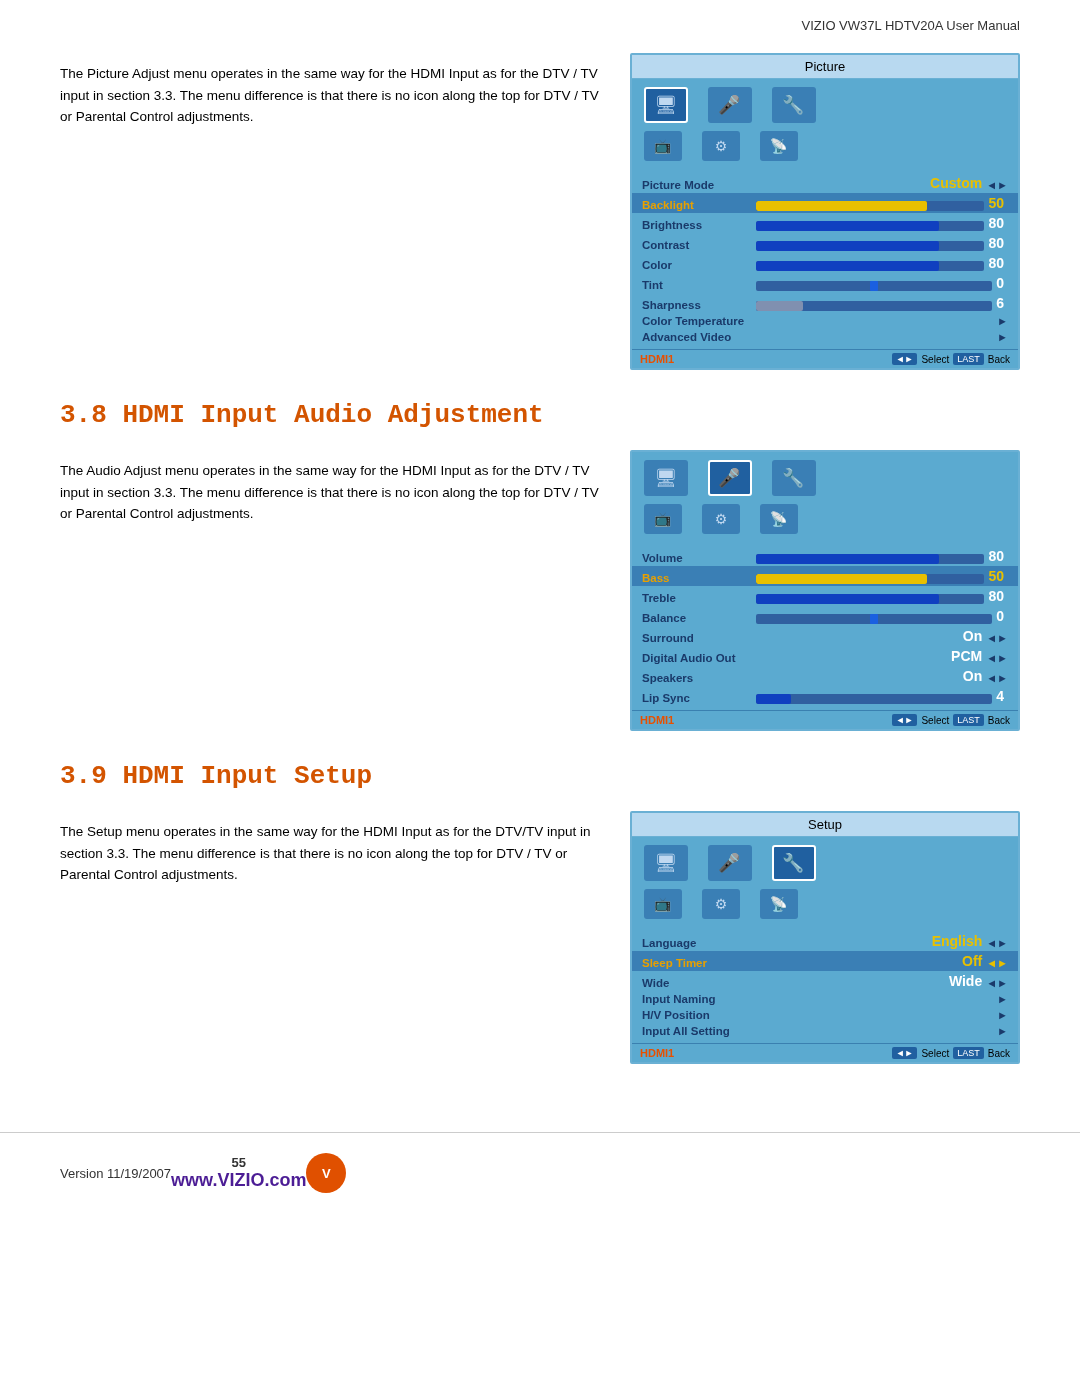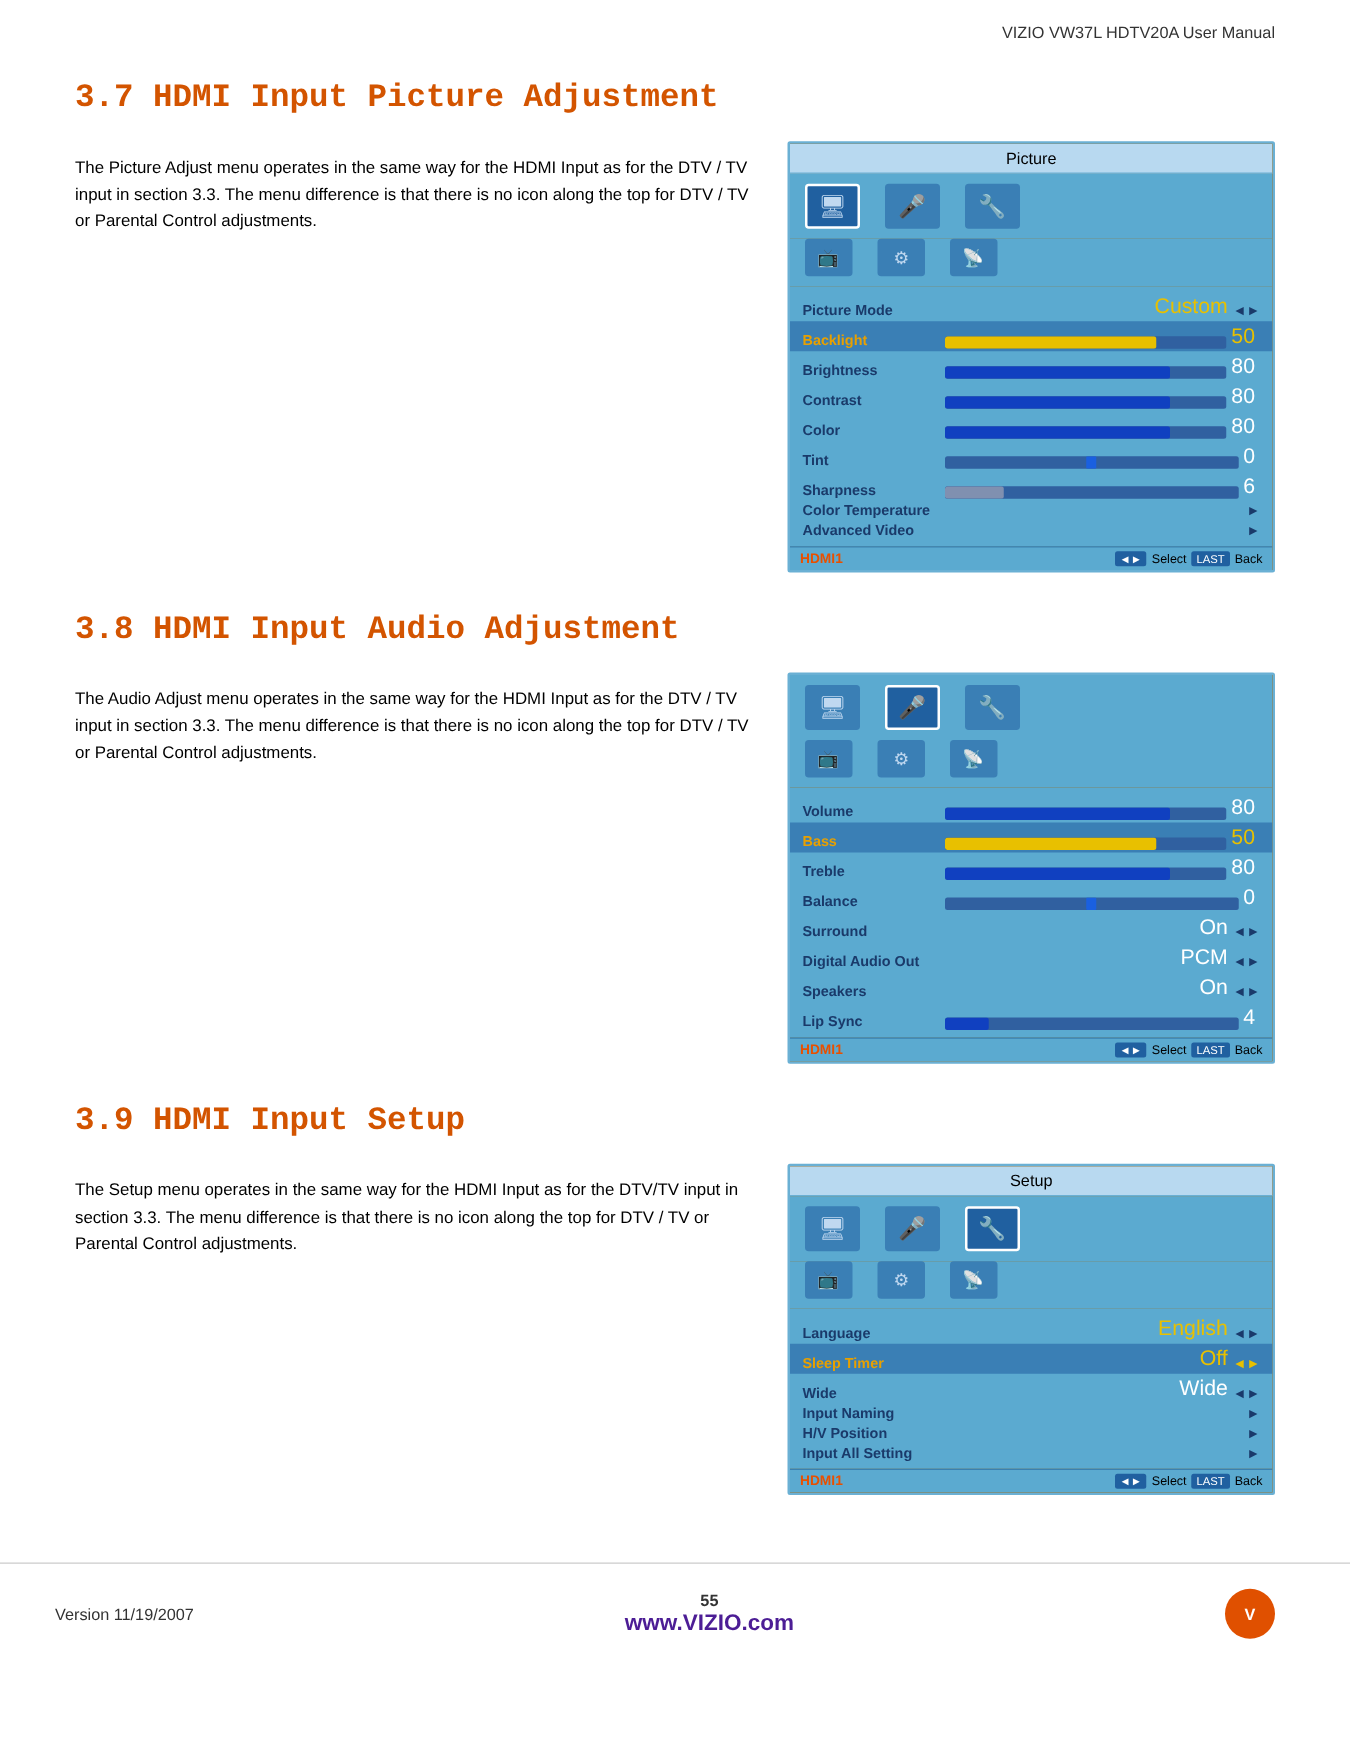--- a/index.html
+++ b/index.html
@@ -130,22 +130,23 @@
       font-size: 11.5px;
     }
 
     .menu-row-label.highlight {
       color: #e8a000;
     }
 
     .menu-row-value {
       color: #e8c000;
       margin-left: auto;
-      font-size: 17px;
+      font-size: 14px;
       padding-right: 4px;
+      font-weight: bold;
     }
 
     .menu-row-value.white {
       color: #fff;
     }
 
     .menu-row-arrow {
       color: #1a3a6a;
       font-size: 11px;
     }
@@ -205,24 +206,24 @@
       background: #2060a0;
       color: #fff;
       padding: 1px 4px;
       border-radius: 2px;
       font-size: 9px;
     }
 
     .page-footer {
       display: flex;
       align-items: center;
-      justify-content: space-between;
-      padding: 20px 60px 20px 44px;
+      justify-content: flex-start;
+      padding: 20px 60px 20px 60px;
       border-top: 1px solid #ccc;
-      margin-top: 4px;
+      margin-top: 18px;
     }
 
     .page-footer-version {
       font-size: 13px;
       color: #333;
     }
 
     .page-footer-pagenum {
       font-size: 13px;
       color: #333;
@@ -255,21 +256,20 @@
   </style>
 </head>
 <body>
 
 <div class="page-header">
   <span>VIZIO VW37L HDTV20A User Manual</span>
 </div>
 
 <div class="page-content">
 
-  <h2 class="section-title">3.7 HDMI Input Picture Adjustment</h2>
   <div class="section-block">
     <div class="section-text">The Picture Adjust menu operates in the same way for the HDMI Input as for the DTV / TV input in section 3.3.  The menu difference is that there is no icon along the top for DTV / TV or Parental Control adjustments.</div>
     <div class="screen-panel">
       <div class="screen-panel-header">Picture</div>
       <div class="screen-icons-row">
         <div class="icon-placeholder selected">🖥</div>
         <div class="icon-placeholder">🎤</div>
         <div class="icon-placeholder">🔧</div>
       </div>
       <div class="screen-icons-row2">

